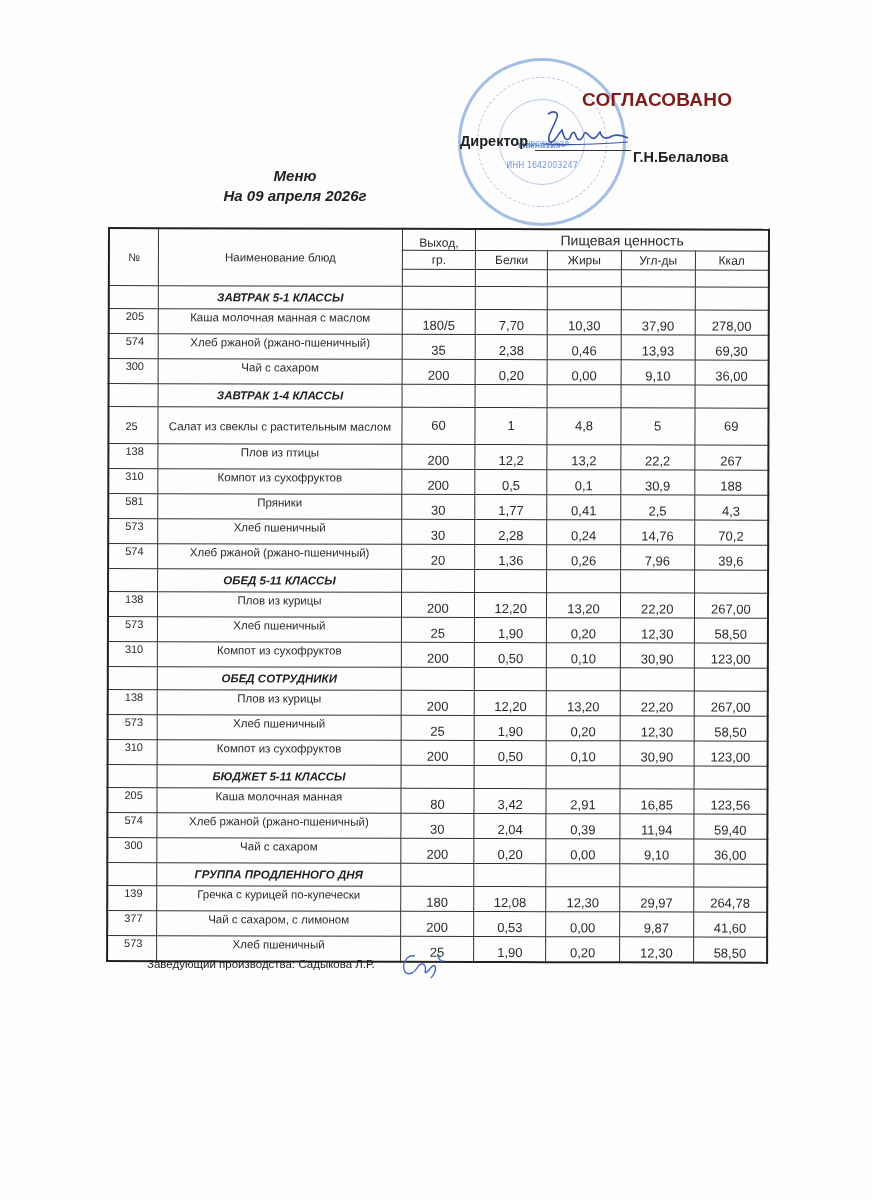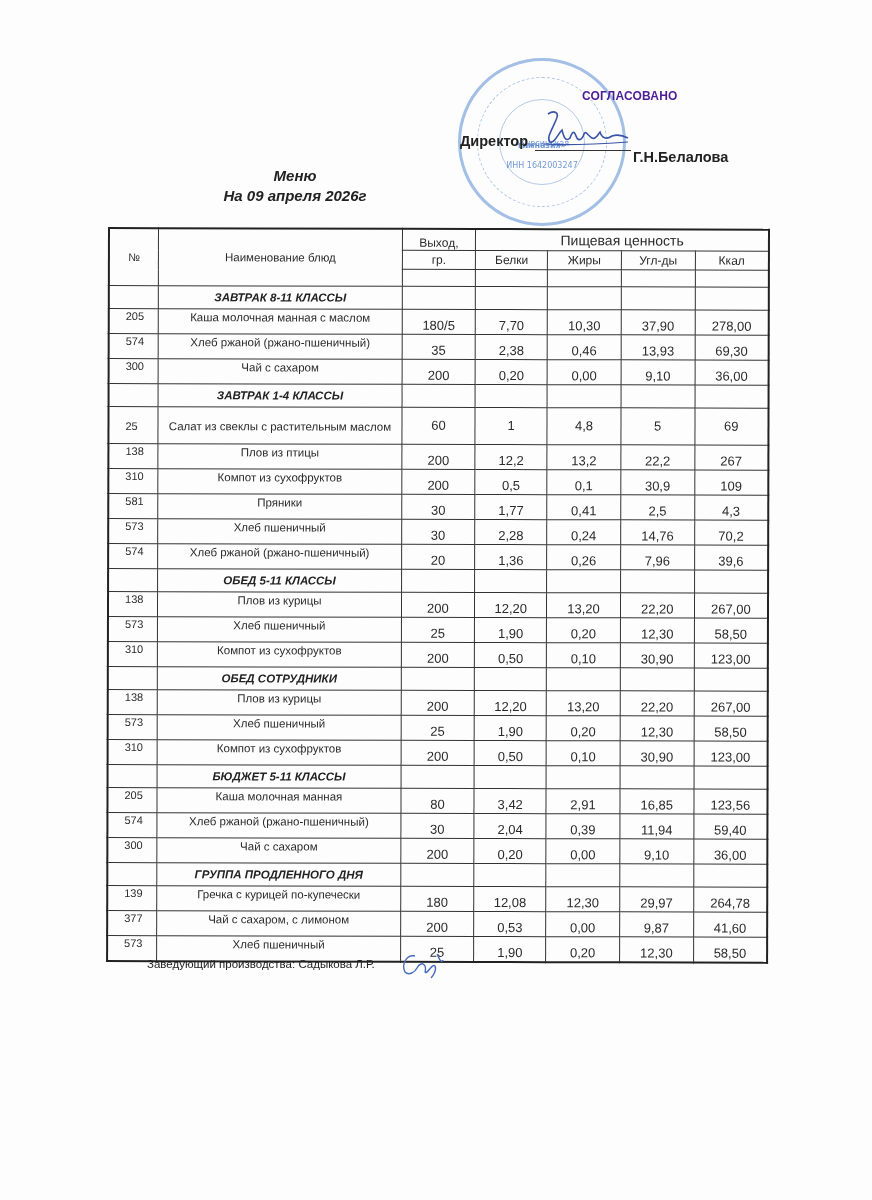--- a/index.html
+++ b/index.html
@@ -28,22 +28,22 @@
       border-radius: 50%; border: 1.5px solid rgba(90,140,210,0.45);
     }
     .stamp-text {
       position: absolute; width: 100%; text-align: center; font-size: 8px;
       color: rgba(70,120,200,0.75); font-family: "DejaVu Sans", sans-serif;
     }
     .stamp-line1 { top: 68px; margin-top: 10px; }
     .stamp-line2 { top: 80px; font-weight: bold; }
     .stamp-line3 { top: 100px; }
     .approved {
-      position: absolute; left: 582px; top: 89px; font-size: 12px; font-weight: bold;
-      color: #4c1d95; font-family: "Liberation Sans", sans-serif; letter-spacing: 0.2px;
+      position: absolute; left: 582px; top: 89px; font-size: 19px; font-weight: bold;
+      color: #7f1d1d; font-family: "Liberation Sans", sans-serif; letter-spacing: 0.2px;
     }
     .director-line {
       position: absolute; left: 460px; top: 133px; font-size: 14.5px; font-weight: bold;
       color: #222; font-family: "Liberation Sans", sans-serif;
     }
     .sig-underline {
       position: absolute; left: 535px; top: 150px; width: 96px; height: 0;
       border-bottom: 1.3px solid #333;
     }
     .director-sig {
@@ -168,21 +168,21 @@
         <td></td>
         <td></td>
         <td></td>
         <td></td>
         <td></td>
       </tr>
     </thead>
     <tbody id="menu-body">
         <tr class="section">
           <td></td>
-          <td class="sec-title">ЗАВТРАК 8-11 КЛАССЫ</td>
+          <td class="sec-title">ЗАВТРАК 5-1 КЛАССЫ</td>
           <td></td>
           <td></td>
           <td></td>
           <td></td>
           <td></td>
         </tr>
         <tr class="row">
           <td class="num">205</td>
           <td class="name">Каша молочная манная с маслом</td>
           <td class="val">180/5</td>
@@ -236,21 +236,21 @@
           <td class="val">22,2</td>
           <td class="val">267</td>
         </tr>
         <tr class="row">
           <td class="num">310</td>
           <td class="name">Компот из сухофруктов</td>
           <td class="val">200</td>
           <td class="val">0,5</td>
           <td class="val">0,1</td>
           <td class="val">30,9</td>
-          <td class="val">109</td>
+          <td class="val">188</td>
         </tr>
         <tr class="row">
           <td class="num">581</td>
           <td class="name">Пряники</td>
           <td class="val">30</td>
           <td class="val">1,77</td>
           <td class="val">0,41</td>
           <td class="val">2,5</td>
           <td class="val">4,3</td>
         </tr>

